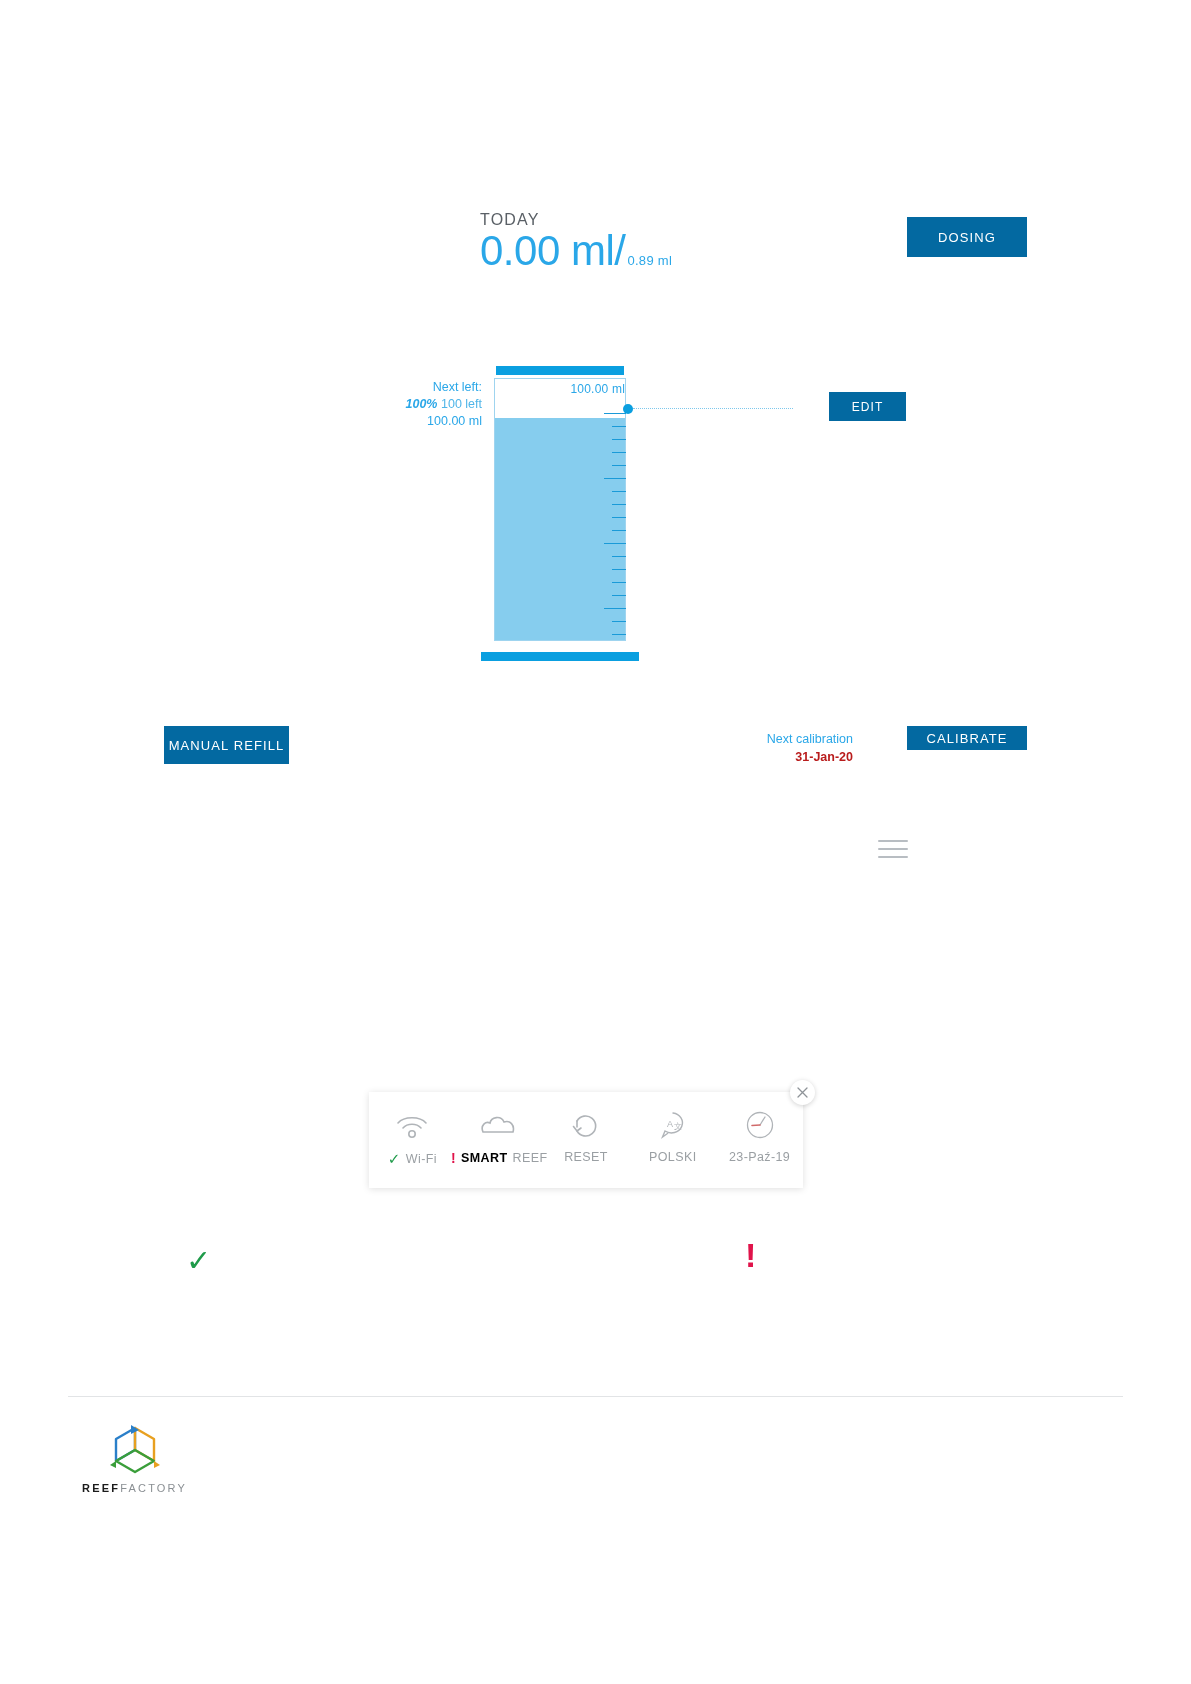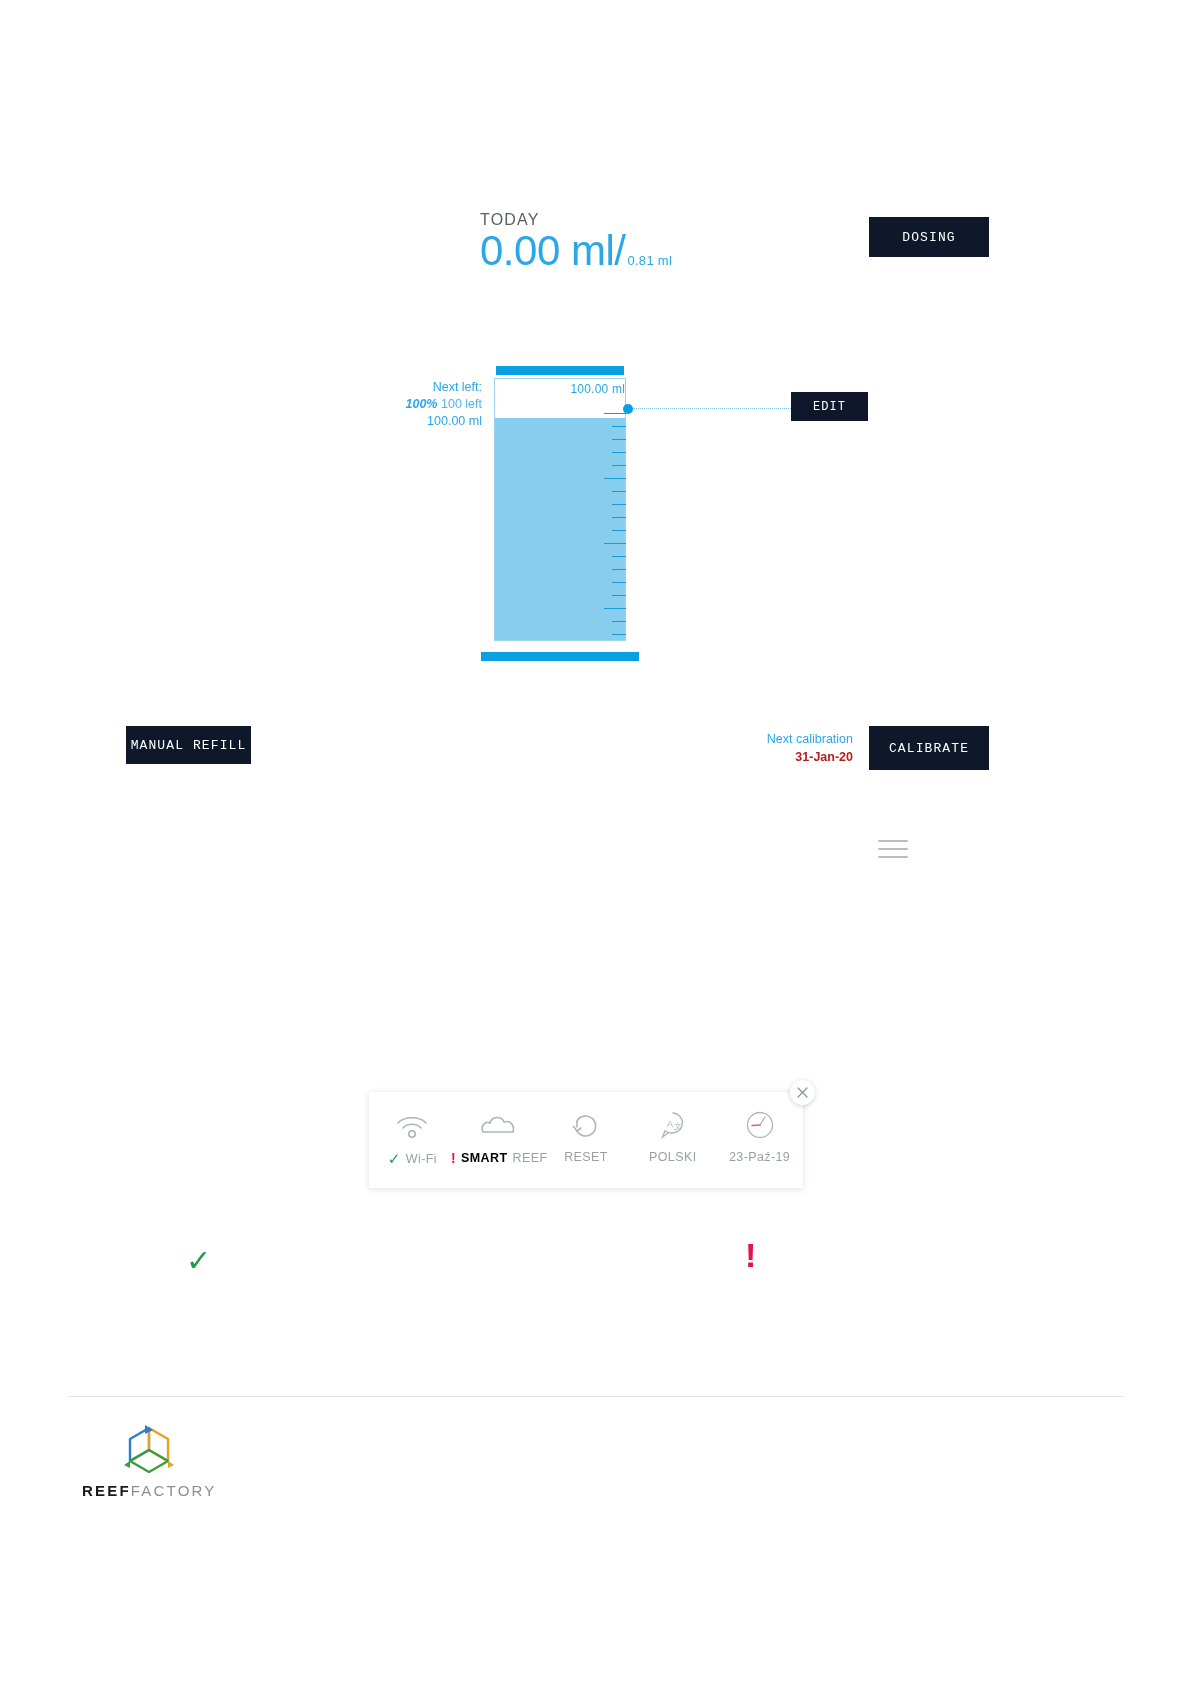--- a/index.html
+++ b/index.html
@@ -12,30 +12,31 @@
     height: 1684px;
     position: relative;
     font-family: "Liberation Sans", "DejaVu Sans", sans-serif;
     color: #3b4044;
     overflow: hidden;
   }
 
   
   .abs { position: absolute; }
   .btn {
-    background: #0f172a;
+    background: #0369a1;
     color: #ffffff;
     border: none;
     display: flex;
     align-items: center;
     justify-content: center;
     letter-spacing: 1.1px;
     font-size: 13px;
     cursor: pointer;
-    font-family: Liberation Mono, monospace;
+    font-family: Liberation Sans, sans-serif;
+    margin-left: 38px;
   }
 
   
   #today-block { left: 480px; top: 212px; }
   #today-label {
     font-size: 16px;
     letter-spacing: 1.2px;
     color: #5a6066;
     line-height: 16px;
   }
@@ -145,21 +146,21 @@
     font-size: 12px;
   }
 
   
   #manual-refill-button {
     left: 126px; top: 726px;
     width: 125px; height: 38px;
   }
   #calibrate-button {
     left: 869px; top: 726px;
-    width: 120px; height: 44px; text-align: right;
+    width: 120px; height: 24px; text-align: right;
   }
   #next-calibration {
     left: 700px; top: 730px;
     width: 153px;
     text-align: right;
     font-size: 12.5px;
     color: #2aa7e8;
     line-height: 18px;
   }
   #next-calibration .date { font-weight: bold; color: #b91c1c; }
@@ -253,35 +254,35 @@
 
   
   #footer-divider {
     left: 68px; top: 1396px;
     width: 1055px; height: 1px;
     background: #e2e4e6;
   }
   #footer-logo { left: 82px; top: 1422px; display: flex; flex-direction: column; align-items: center; }
   #footer-logo-text {
     margin-top: 4px;
-    font-size: 15px;
+    font-size: 11px;
     letter-spacing: 2.2px;
     white-space: nowrap;
   }
   #footer-logo-text .b { color: #1b1b1b; font-weight: bold; }
   #footer-logo-text .f { color: #8a8f93; }
 </style>
 </head>
 <body>
 
 <div class="abs" id="today-block">
   <div id="today-label">TODAY</div>
   <div id="today-value-row">
     <span id="today-current">0.00 ml/</span>
-    <span id="today-total">0.81 ml</span>
+    <span id="today-total">0.89 ml</span>
   </div>
 </div>
 
 <div class="abs btn" id="dosing-button">DOSING</div>
 
 <div class="abs" id="timeleft-block">
   <div>Next left:</div>
   <div>
     <span class="pct">100%</span>
     <span id="timeleft-remaining">100 left</span>

